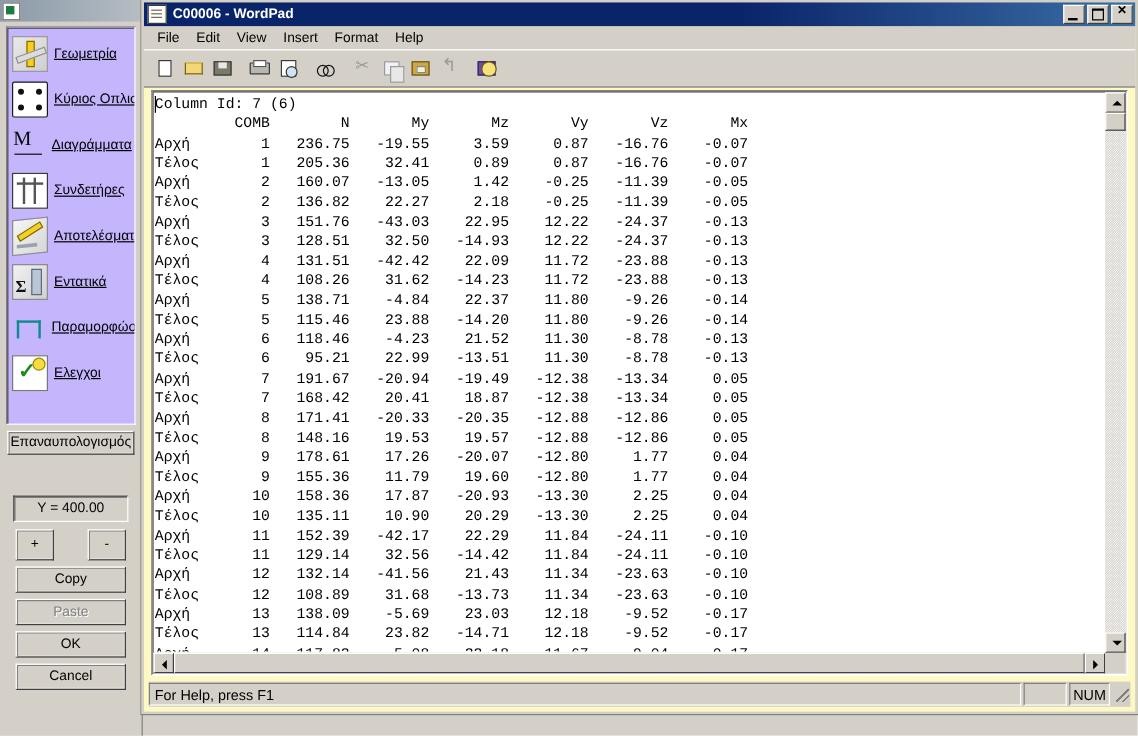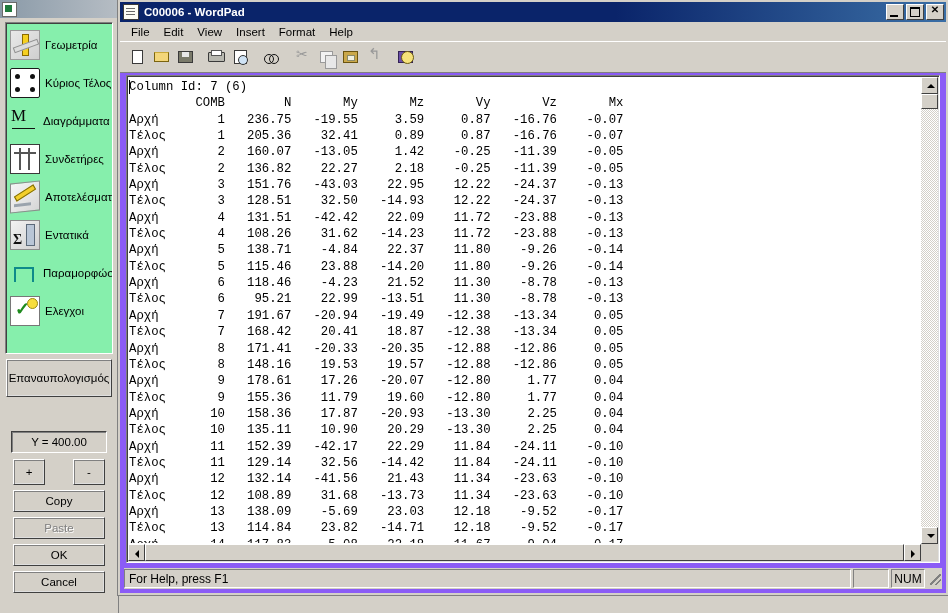--- a/index.html
+++ b/index.html
@@ -33,28 +33,29 @@
     content:"";position:absolute;left:2px;top:2px;width:7px;height:7px;
     background:#1f7a3d;
   }
   #left-title-text{
     color:#ffffff;font-weight:bold;font-size:15px;
     white-space:nowrap;text-shadow:1px 1px 0 rgba(0,0,0,.35);margin-top:48px;
   }
 
   #left-body{padding:4px 5px 0 5px;}
   #nav-panel{
-    background:#86efac;
+    background:#c4b5fd;
     border:1px solid #808080;
     border-right-color:#ffffff;border-bottom-color:#ffffff;
     box-shadow:1px 1px 0 #404040 inset;
     height:332px;
     padding:3px 0 0 0;
     box-sizing:border-box;
     overflow:hidden;
+    text-decoration:underline;
   }
   .nav-item{
     display:flex;align-items:center;
     height:38px;
     padding-left:4px;
     white-space:nowrap;
     overflow:hidden;
     font-size:11.5px;
     color:#000;
   }
@@ -129,38 +130,38 @@
     box-shadow:1px 1px 0 #808080 inset,-1px -1px 0 #dfdfdf inset;
     font-family:"Liberation Sans",sans-serif;
     font-size:11.5px;color:#000;
     text-align:center;
     display:flex;align-items:center;justify-content:center;
     cursor:default;
     box-sizing:border-box;
   }
   .btn.disabled{color:#808080;text-shadow:1px 1px 0 #ffffff;}
 
-  #recalc-btn{margin:5px 1px 0 1px;height:38px;}
+  #recalc-btn{margin:5px 1px 0 1px;height:20px;}
   #y-field{
     margin:34px 6px 0 6px;height:22px;
     background:#d4d0c8;
     border:1px solid;
     border-color:#404040 #ffffff #ffffff #404040;
     box-shadow:1px 1px 0 #808080 inset;
     display:flex;align-items:center;justify-content:center;
     font-size:11.5px;box-sizing:border-box;
   }
   #plusminus{display:flex;justify-content:space-between;margin:6px 8px 0 8px;}
   #plusminus .btn{width:32px;height:26px;}
   #copy-btn,#paste-btn,#ok-btn,#cancel-btn{margin:5px 8px 0 8px;height:22px;}
 
   
   #wordpad{
     position:absolute;left:118px;top:0;width:830px;height:595px;
-    background:#8b5cf6;
+    background:#fef9c3;
     border:2px solid #d4d0c8;
     box-sizing:border-box;
     box-shadow:0 0 0 1px #808080;
   }
   #wp-titlebar{
     height:20px;
     background:linear-gradient(to right,#0a246a 0%,#0a246a 60%,#3a6ea5 100%);
     display:flex;align-items:center;
     padding:0 2px 0 3px;
   }
@@ -335,21 +336,21 @@
           <span class="nav-label">Γεωμετρία</span>
         </div>
 
         <div class="nav-item">
           <span class="nav-ico ico-dots">
             <i></i>
               <i></i>
               <i></i>
               <i></i>
           </span>
-          <span class="nav-label">Κύριος Τέλος</span>
+          <span class="nav-label">Κύριος Οπλισ</span>
         </div>
 
         <div class="nav-item">
           <span class="nav-ico ico-diag"></span>
           <span class="nav-label">Διαγράμματα</span>
         </div>
 
         <div class="nav-item">
           <span class="nav-ico ico-stir">
             <i></i>

